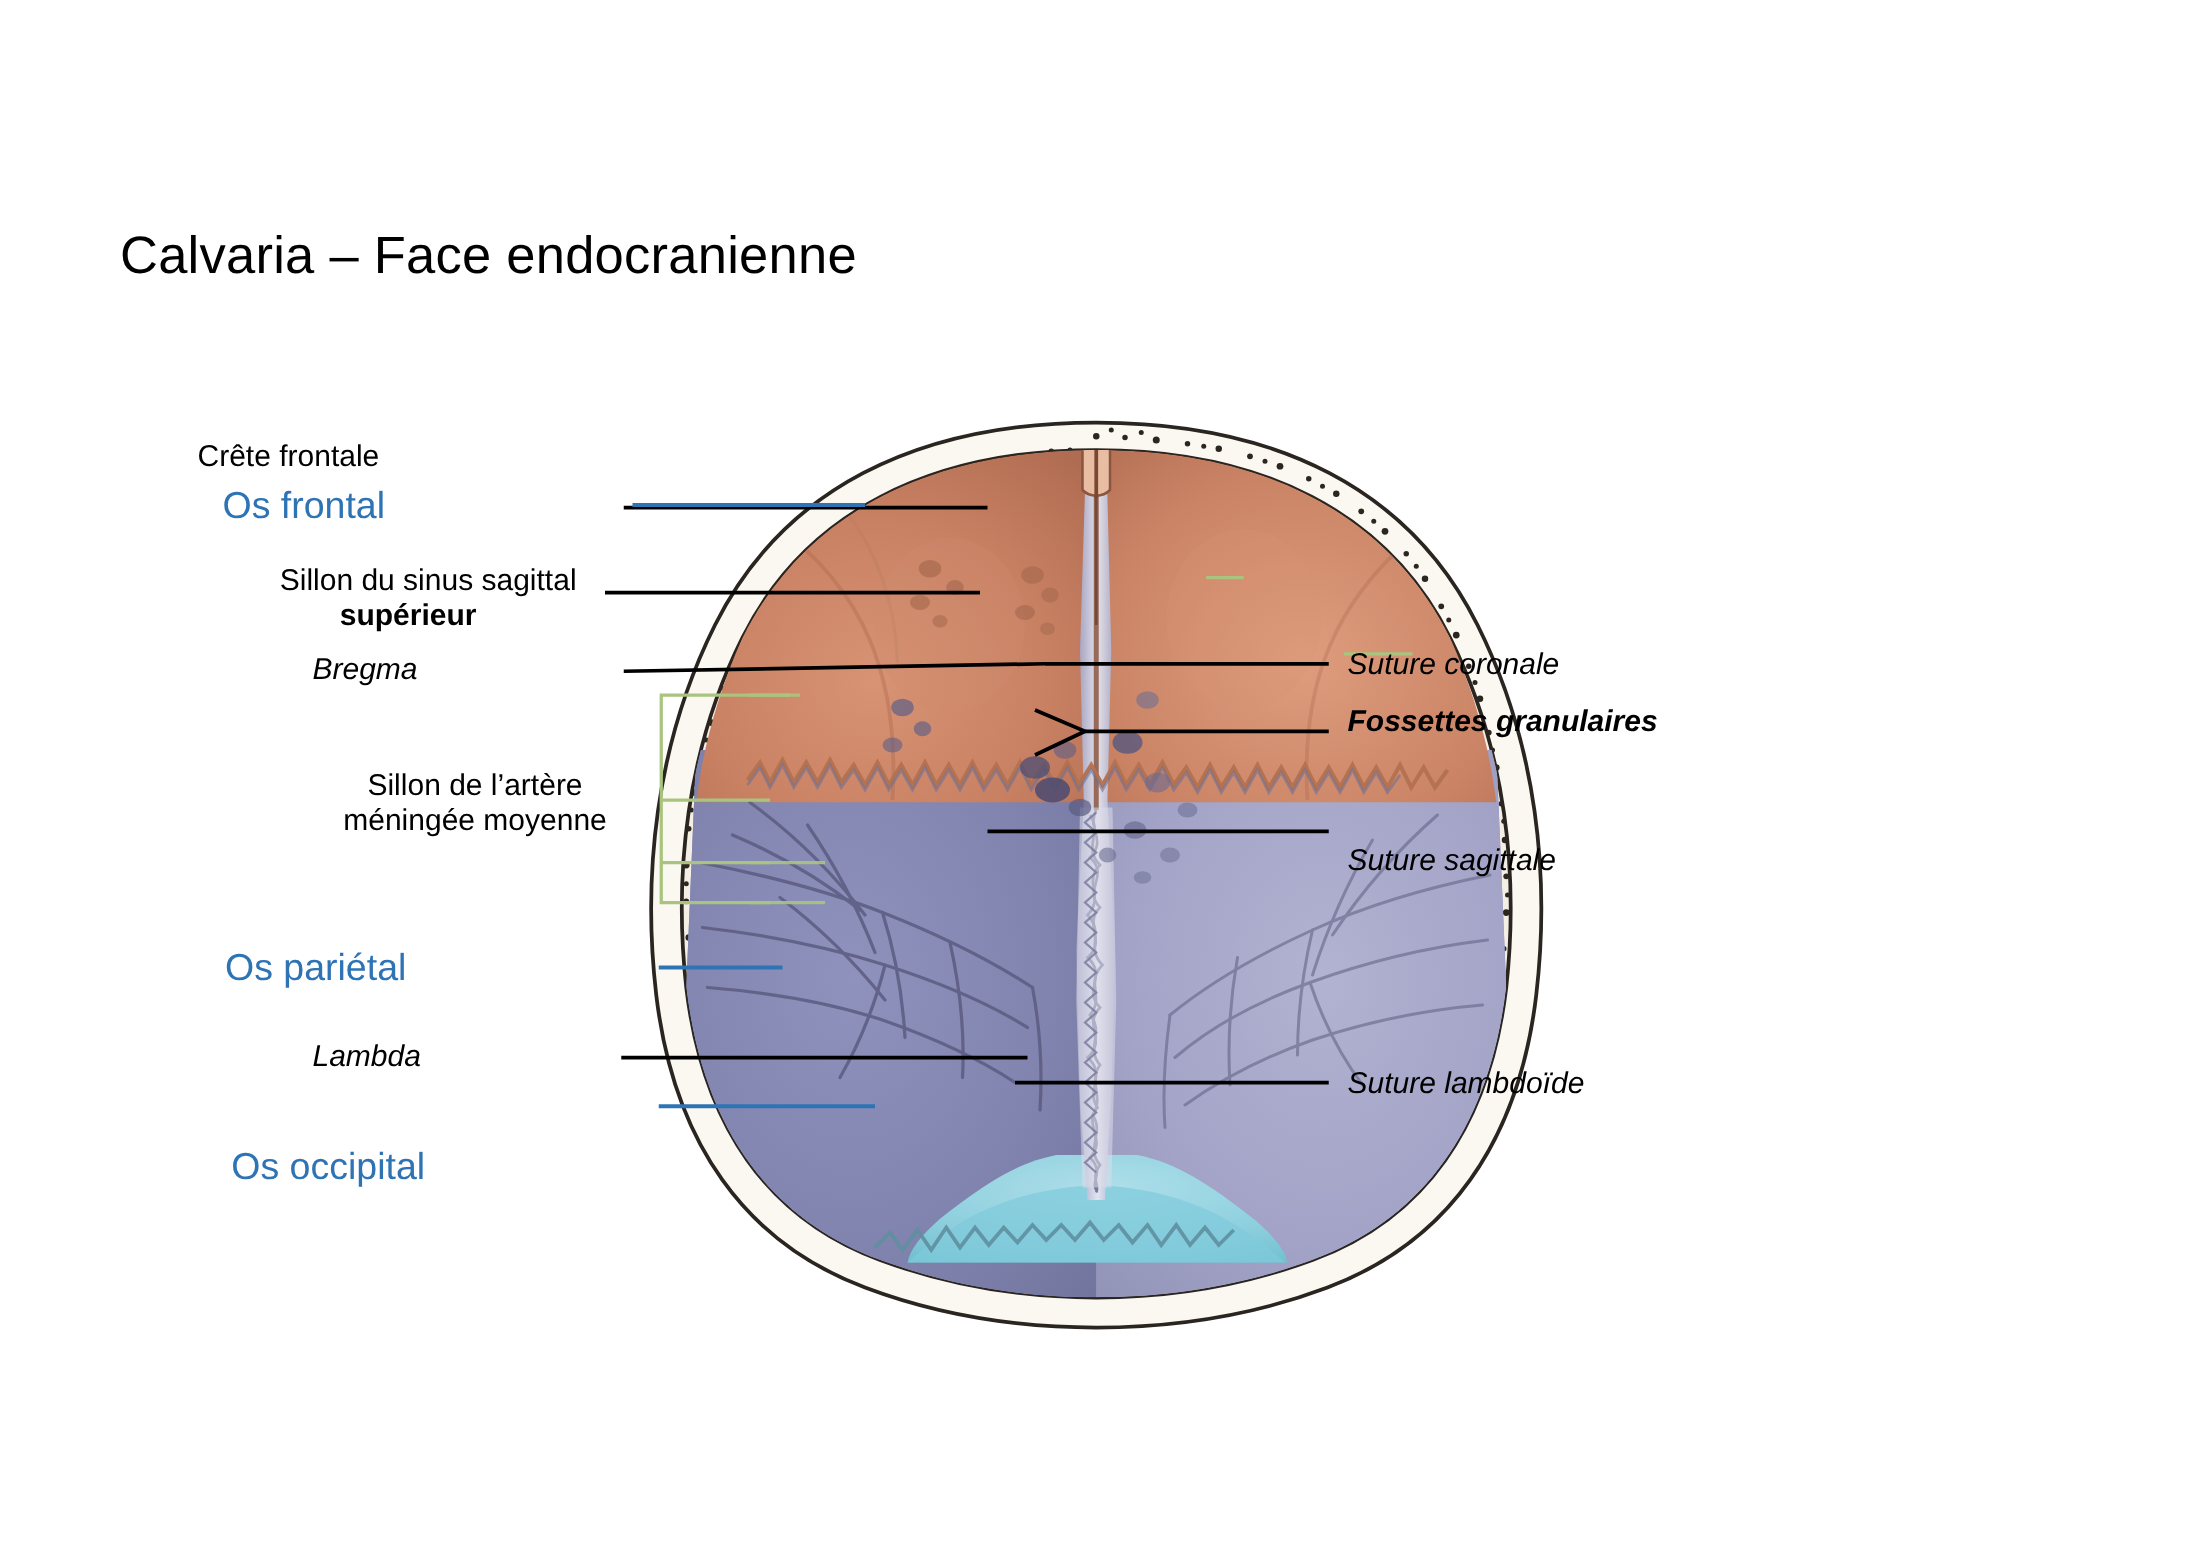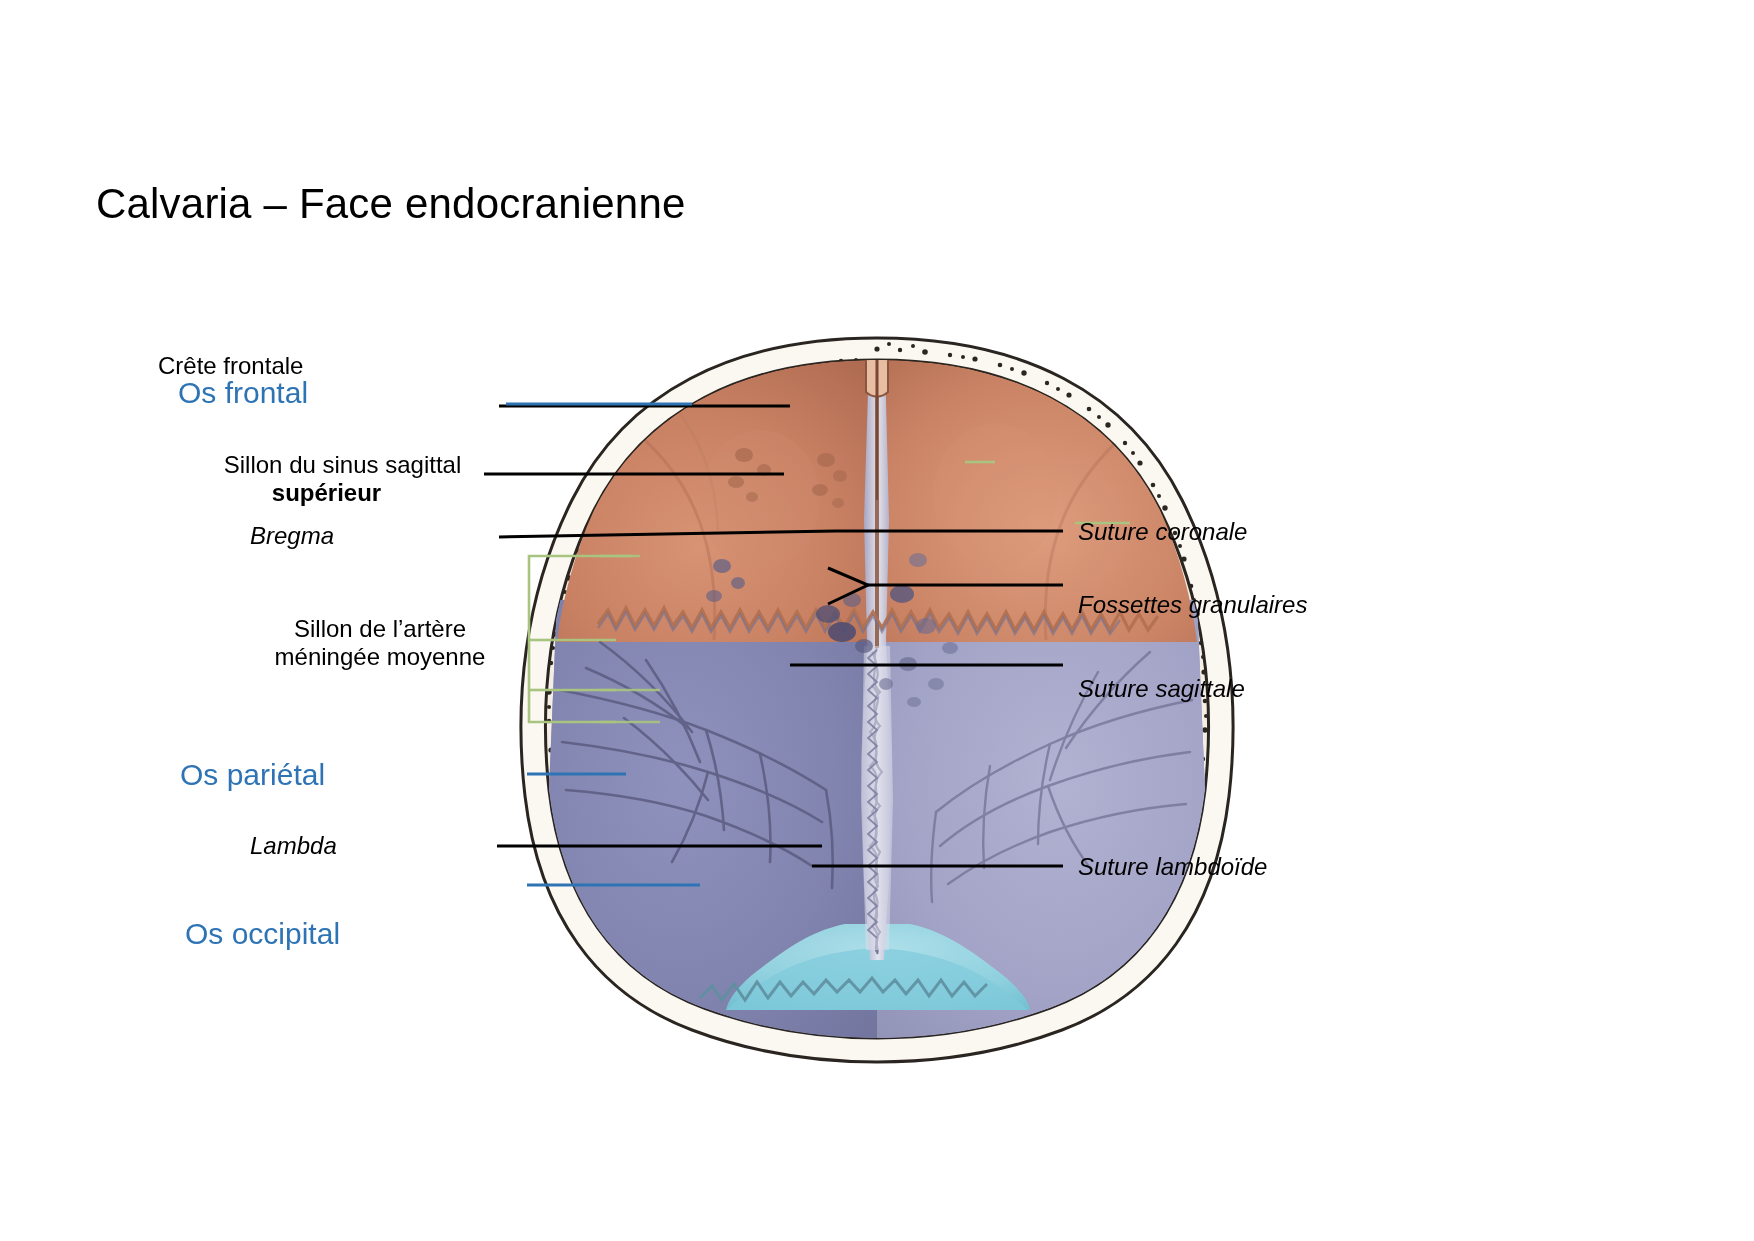--- a/index.html
+++ b/index.html
@@ -453,37 +453,37 @@
       <line x1="836" y1="531" x2="1063" y2="531"></line>
       <path d="M828,568 L868,585 L828,604"></path>
       <line x1="868" y1="585" x2="1063" y2="585"></line>
       <line x1="790" y1="665" x2="1063" y2="665"></line>
       <line x1="812" y1="866" x2="1063" y2="866"></line>
     </g>
   </svg>
 
   <div class="lbl lead" style="left:158px; top:351px; width:341px;">Crête frontale</div>
 
-  <div class="lbl lead blue" style="left:178px; top:376px; width:317px;">Os frontal</div>
+  <div class="lbl lead blue" style="left:178px; top:388px; width:317px;">Os frontal</div>
 
   <div class="lbl center" style="left:200px; top:450px; width:285px;">Sillon du sinus sagittal</div>
   <div class="lbl center" style="left:184px; top:478px; width:285px;font-weight:bold;">supérieur</div>
 
   <div class="lbl lead italic" style="left:250px; top:521px; width:245px;">Bregma</div>
 
   <div class="lbl center" style="left:240px; top:614px; width:280px;">Sillon de l’artère</div>
   <div class="lbl center" style="left:240px; top:642px; width:280px;">méningée moyenne</div>
 
   <div class="lbl lead blue" style="left:180px; top:758px; width:338px;">Os pariétal</div>
 
   <div class="lbl lead italic" style="left:250px; top:831px; width:244px;">Lambda</div>
 
   <div class="lbl lead blue" style="left:185px; top:869px; width:338px;margin-top:48px;">Os occipital</div>
 
   <div class="lbl right italic" style="left:1078px; top:517px;">Suture coronale</div>
 
-  <div class="lbl right italic" style="left:1078px; top:590px;">Fossettes granulaires</div>
+  <div class="lbl right italic" style="left:1078px; top:563px;font-weight:bold;">Fossettes granulaires</div>
 
   <div class="lbl right italic" style="left:1078px; top:651px;margin-top:23px;">Suture sagittale</div>
 
   <div class="lbl right italic" style="left:1078px; top:852px;">Suture lambdoïde</div>
 
 </div>
 
 </body></html>

